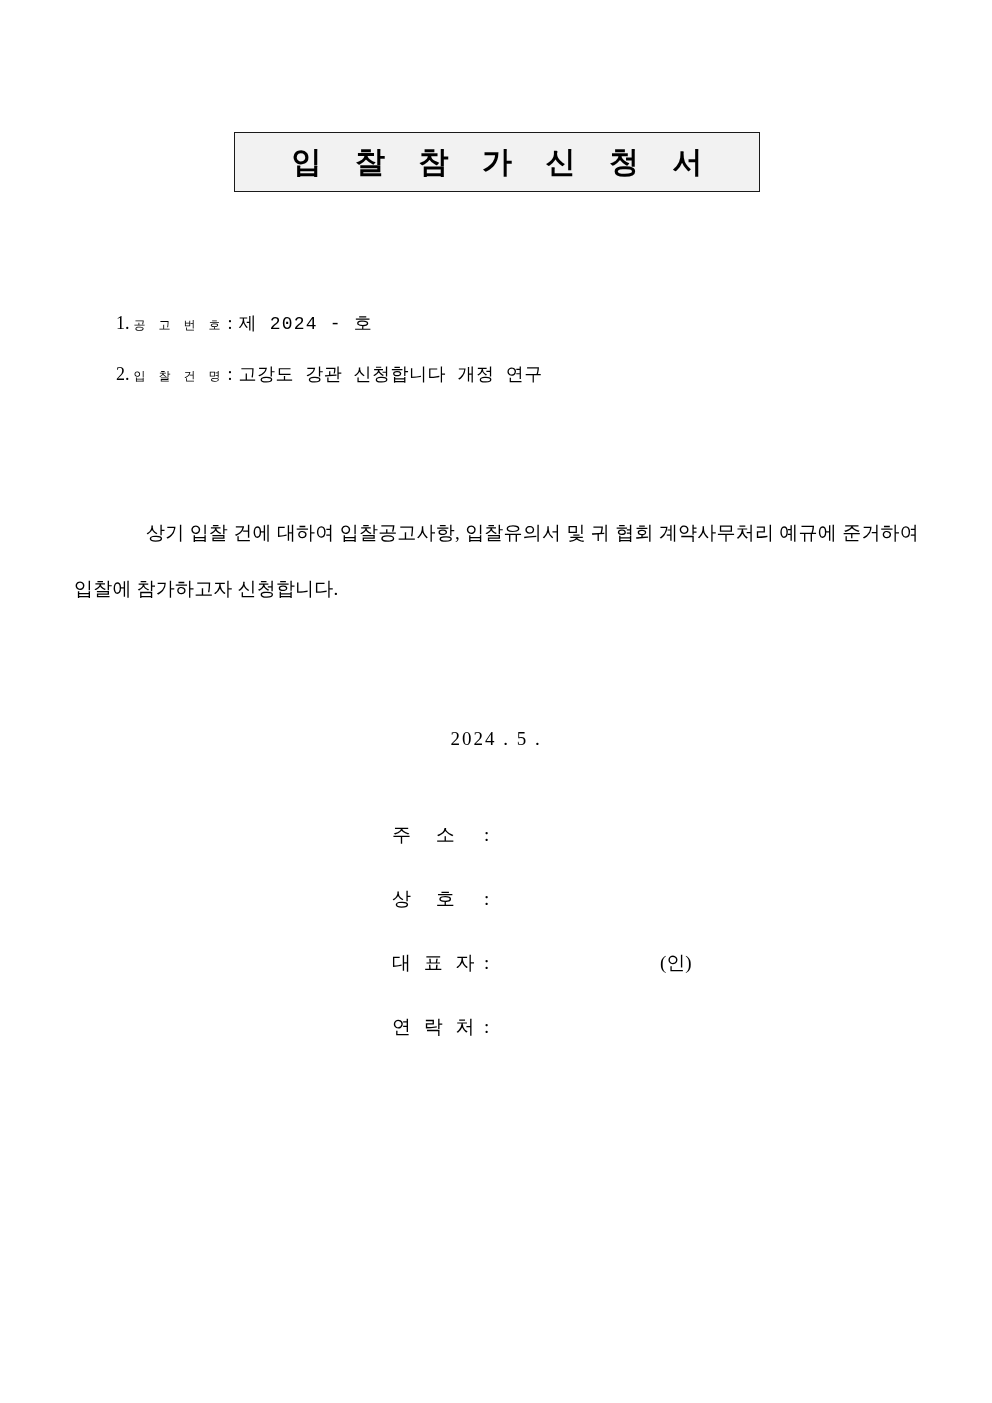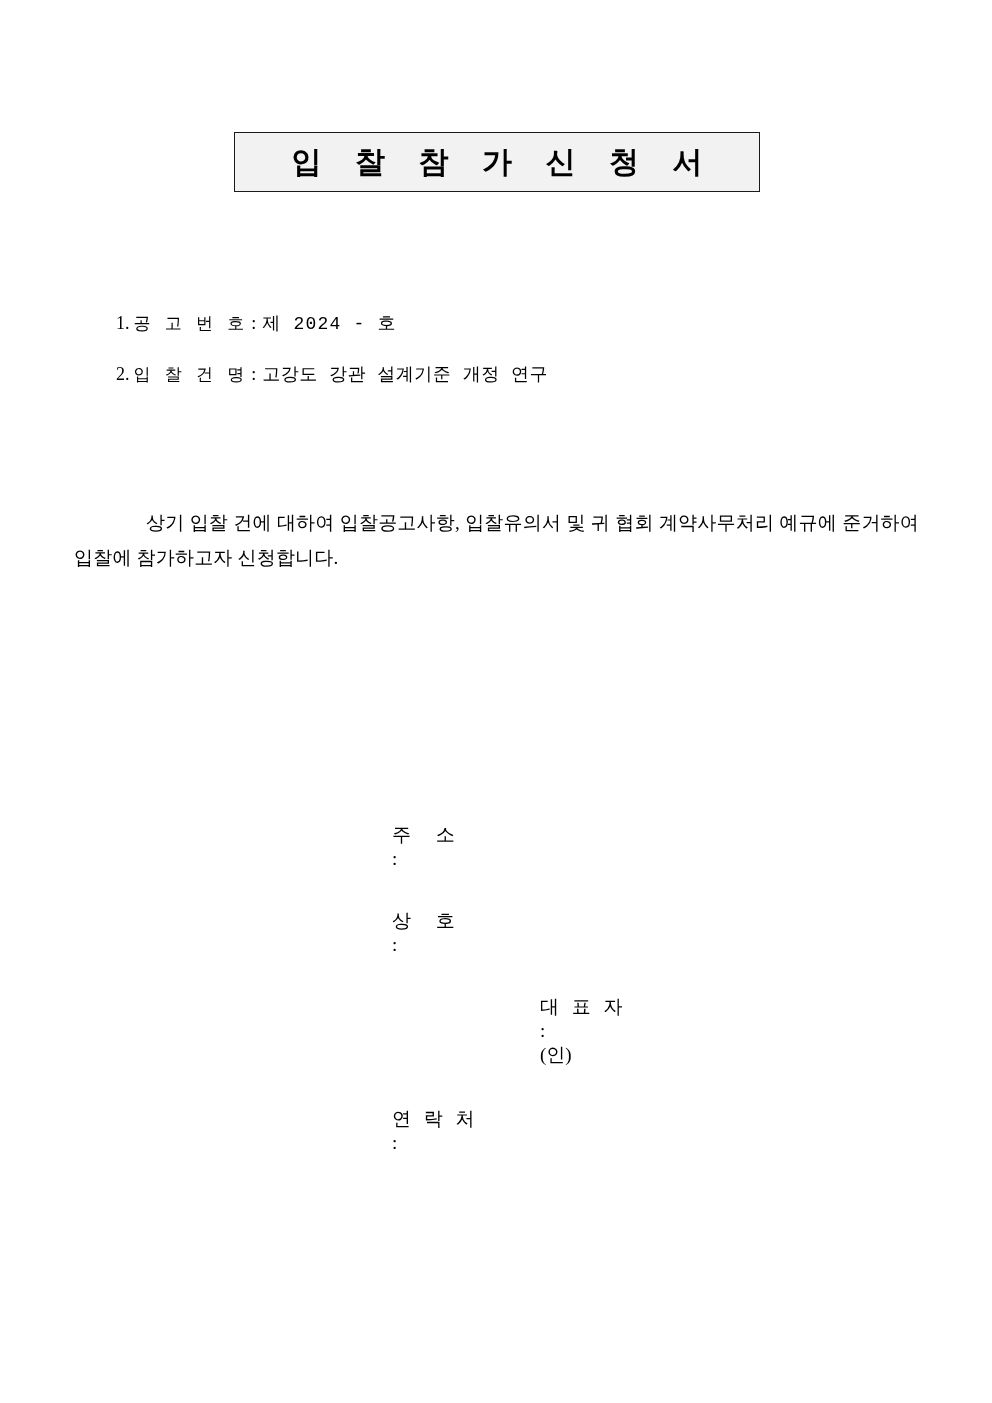--- a/index.html
+++ b/index.html
@@ -59,21 +59,21 @@
     font-size: 18px;
     line-height: 1.5;
     margin-bottom: 23px;
     white-space: nowrap;
   }
   .item-num {
     font-size: 18px;
     margin-right: 4px;
   }
   .item-label {
-    font-size: 17px;
+    font-size: 12px;
     letter-spacing: 5px;
   }
   .item-colon {
     font-size: 18px;
     margin: 0 6px 0 2px;
   }
   .item-value {
     font-size: 18px;
     letter-spacing: 0.5px;
     font-family: Liberation Mono, monospace;
@@ -82,21 +82,21 @@
     letter-spacing: 1.2px;
   }
 
   
   .body-para {
     position: absolute;
     left: 74px;
     top: 505px;
     width: 845px;
     font-size: 19px;
-    line-height: 35px;
+    line-height: 56px;
     text-align: justify;
     text-justify: inter-character;
     letter-spacing: 0.2px;
   }
   .body-para .indent {
     display: inline-block;
     width: 72px;
   }
 
   
@@ -115,21 +115,20 @@
     position: absolute;
     left: 392px;
     top: 822px;
   }
   .sign-row {
     display: flex;
     align-items: baseline;
     margin-bottom: 38px;
     white-space: nowrap;
     font-size: 19px;
-    flex-direction: column;
   }
   .sign-label {
     display: inline-block;
     width: 92px;
     letter-spacing: 4px;
   }
   .sign-label.wide {
     letter-spacing: 10px;
   }
   .sign-colon {
@@ -169,27 +168,28 @@
       <span class="item-num">1.</span>
       <span class="item-label">공 고 번 호</span>
       <span class="item-colon">:</span>
       <span class="item-value spaced">제 2024 -      호</span>
     </div>
 
     <div class="item-row">
       <span class="item-num">2.</span>
       <span class="item-label">입 찰 건 명</span>
       <span class="item-colon">:</span>
-      <span class="item-value">고강도 강관 설계기준 개정 연구</span>
+      <span class="item-value">고강도 강관 신청합니다 개정 연구</span>
     </div>
 
   </div>
 
   <div class="body-para"><span class="indent"></span><span>상기 입찰 건에 대하여 입찰공고사항, 입찰유의서 및 귀 협회 계약사무처리 예규에 준거하여 입찰에 참가하고자 신청합니다.</span></div>
 
+  <div class="date-line">2024 .  5 .</div>
 
   <div class="sign-block">
 
     <div class="sign-row">
       <span class="sign-label wide">주     소</span>
       <span class="sign-colon">:</span>
       <span class="sign-value"></span>
     </div>
 
     <div class="sign-row">

